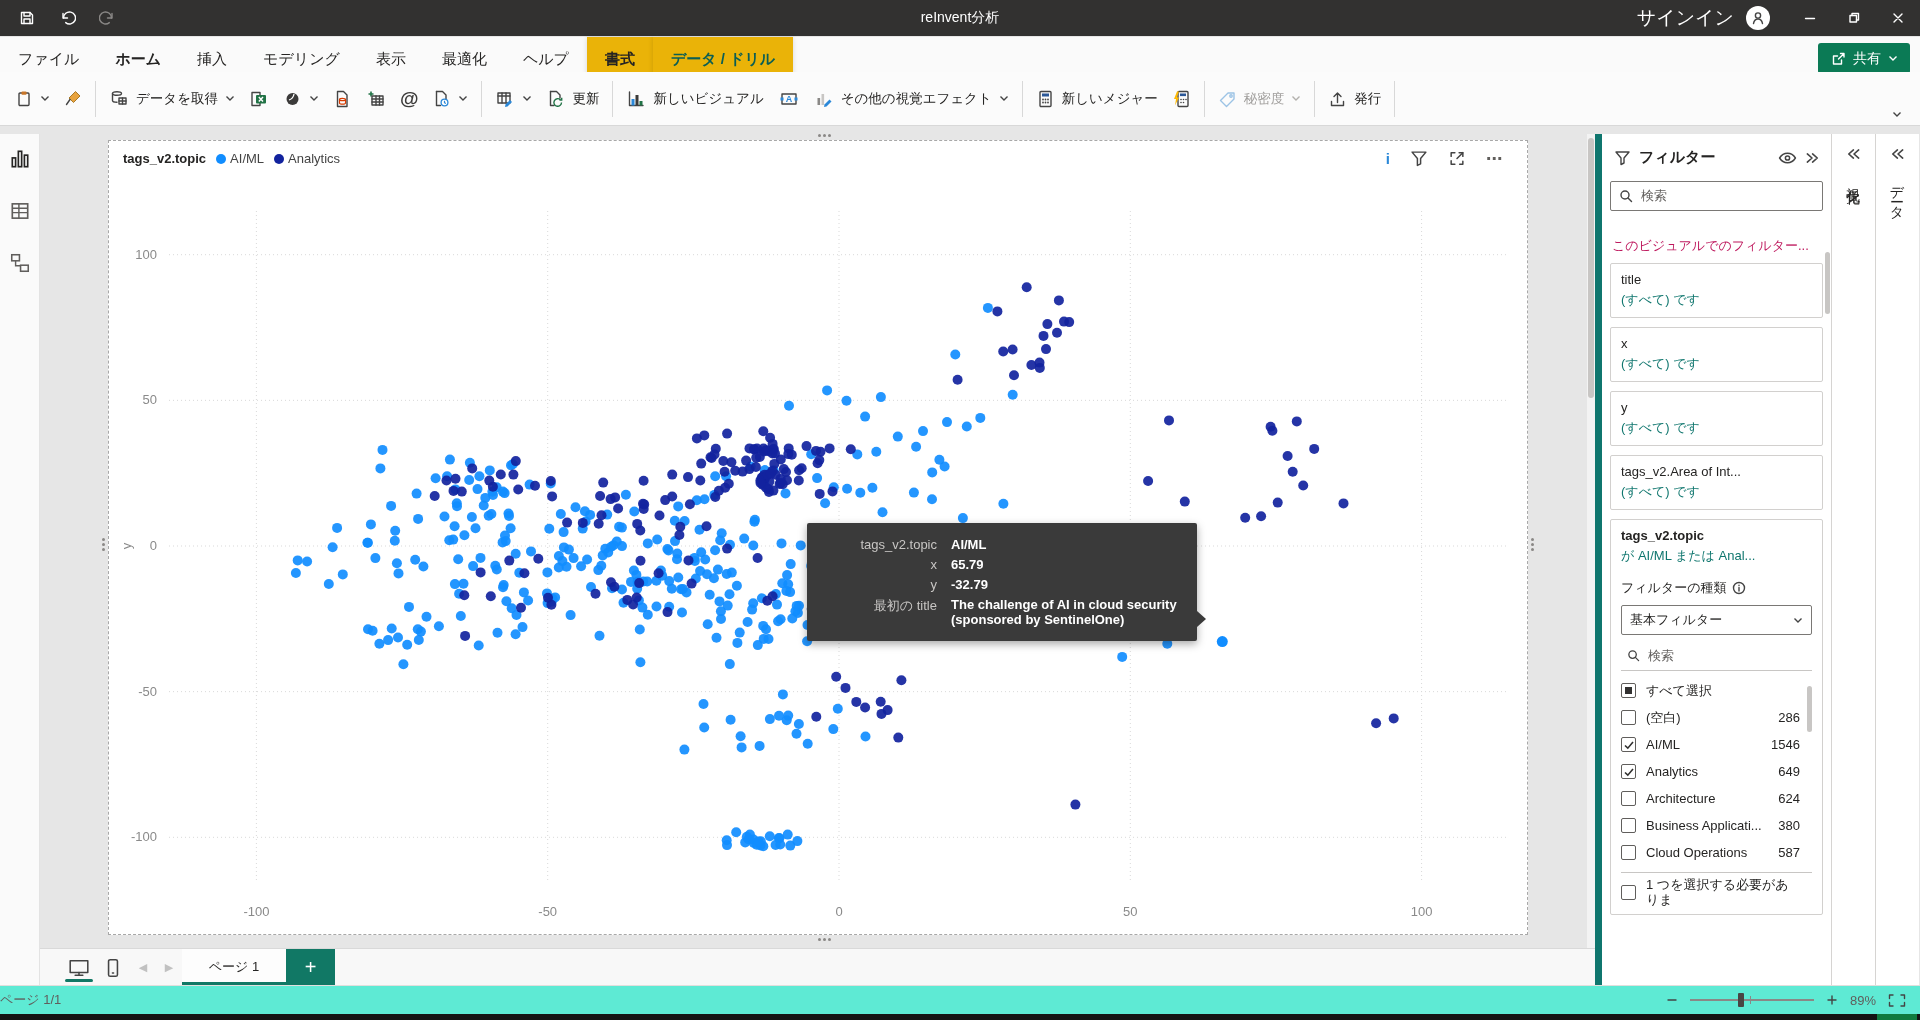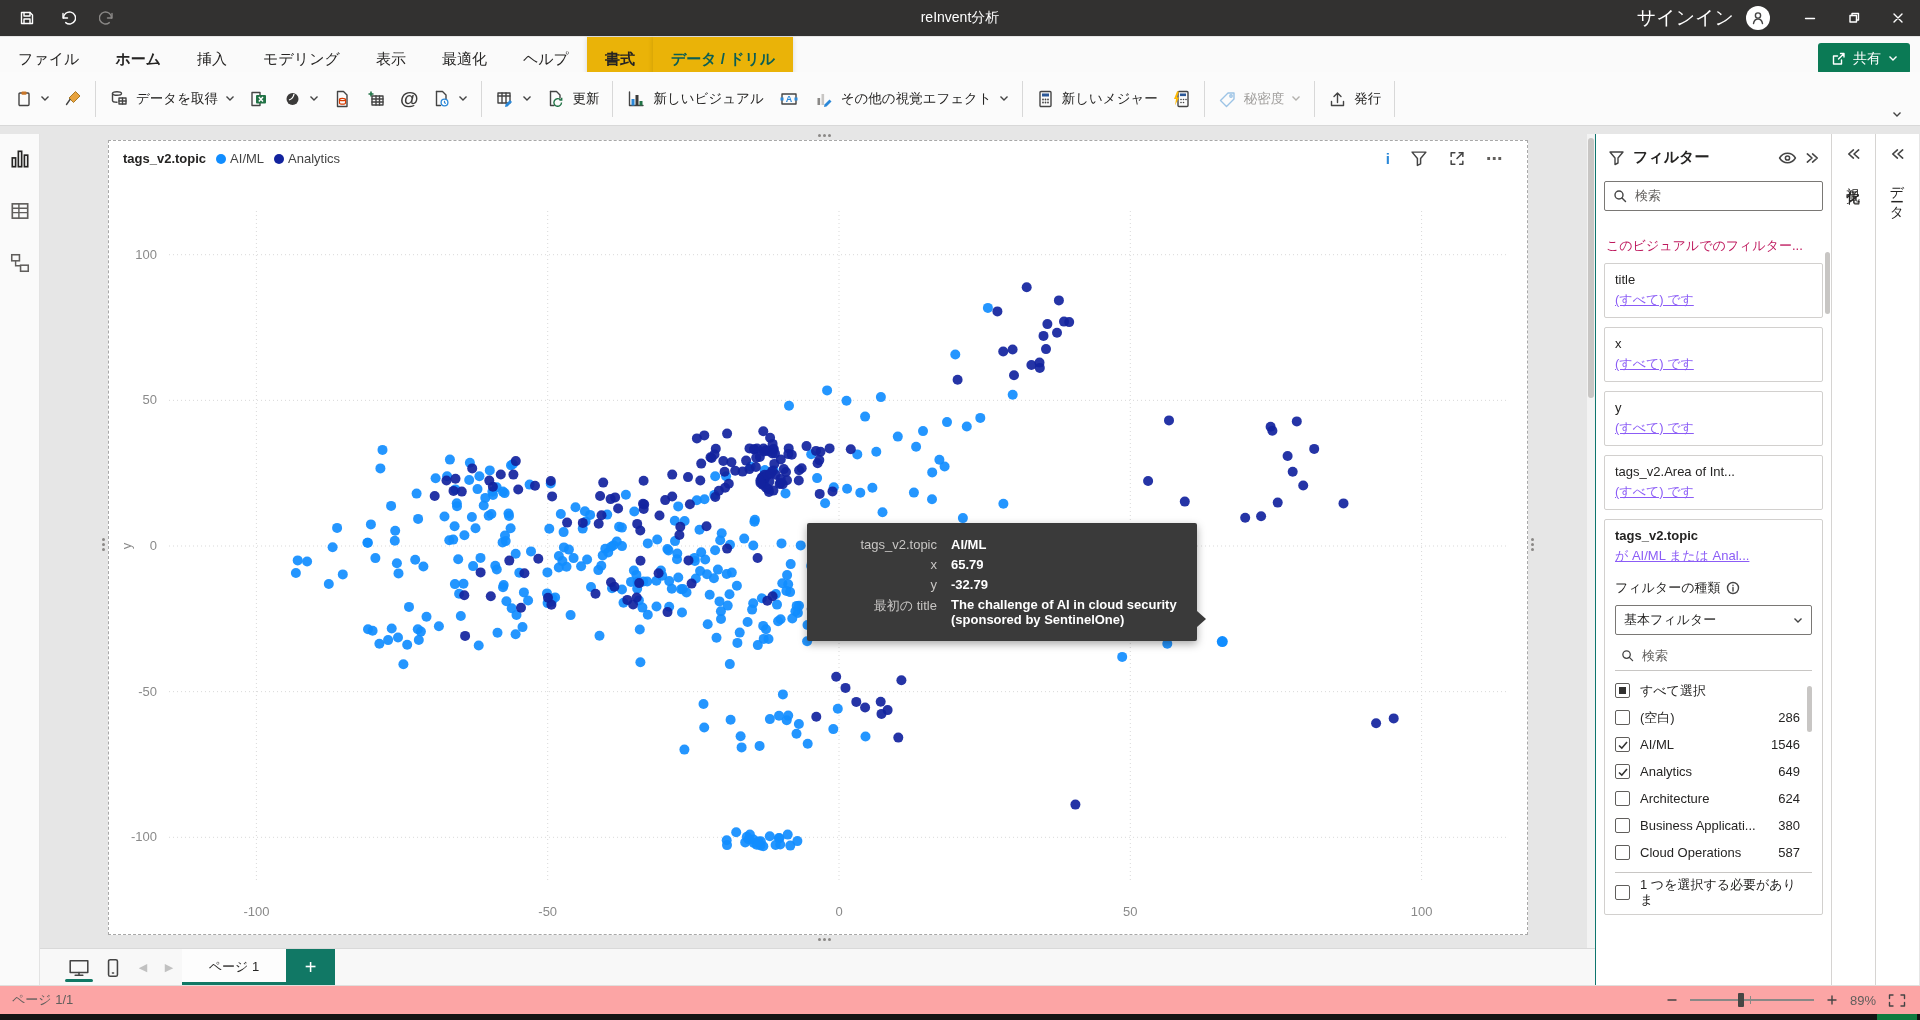--- a/index.html
+++ b/index.html
@@ -75,28 +75,28 @@
   
   .pagebar { position:absolute; left:0; right:0; bottom:0; height:37px; background:#f8f8f8; border-top:1px solid #d9d9d9; display:flex; align-items:stretch; }
   .pb-icon { width:34px; display:flex; align-items:center; justify-content:center; position:relative; margin-top:1px; }
   .pb-icon.active::after { content:""; position:absolute; left:3px; right:3px; bottom:3px; height:3px; background:#117865; border-radius:2px; }
   .pb-arrow { width:26px; display:flex; align-items:center; justify-content:center; color:#c1c1c1; font-size:11px; }
   .page-tab { width:104px; display:flex; align-items:center; justify-content:center; font-size:13px; background:#fdfdfd; position:relative; }
   .page-tab::after { content:""; position:absolute; left:0; right:0; bottom:0; height:3px; background:#117865; }
   .add-tab { width:49px; background:#117865; color:#fff; font-size:20px; display:flex; align-items:center; justify-content:center; }
 
   
-  .filterpane { width:236px; background:#fff; border-left:1px solid #0f766e; position:relative; font-size:13px; }
+  .filterpane { width:236px; background:#fff; border-left:7px solid #0f766e; position:relative; font-size:13px; }
   .fp-header { display:flex; align-items:center; padding:14px 12px 10px 12px; gap:8px; }
   .fp-title { font-weight:bold; font-size:15px; flex:1; }
   .searchbox { margin:4px 8px; height:30px; border:1px solid #7a7875; border-radius:2px; display:flex; align-items:center; gap:8px; padding:0 8px; color:#605e5c; }
   .fp-section { padding:22px 10px 8px 10px; color:#be185d; }
   .fcard { margin:0 8px 9px 8px; border:1px solid #d2d0ce; border-radius:2px; padding:8px 10px; }
   .fcard .t1 { margin-bottom:4px; }
-  .fcard .t2 { color:#8b5cf6;text-decoration:underline; }
+  .fcard .t2 { color:#0f766e; }
   .fcard.expanded .t1 { font-weight:bold; }
   .ftype { display:flex; align-items:center; gap:5px; margin:14px 0 8px 0; color:#252423; }
   .dropdown { height:30px; border:1px solid #7a7875; border-radius:2px; display:flex; align-items:center; padding:0 8px; justify-content:space-between; margin-bottom:6px; background:#fff; }
   .list-search { height:30px; border-bottom:1px solid #c8c6c4; display:flex; align-items:center; gap:8px; padding:0 6px; color:#605e5c; margin-bottom:6px; }
   .opt { display:flex; align-items:center; gap:10px; height:27px; padding-right:12px; }
   .cb { width:15px; height:15px; border:1px solid #605e5c; border-radius:2px; flex:none; position:relative; background:#fff; }
   .cb svg { display:none; position:absolute; left:1px; top:1px; }
   .cb.checked svg { display:block; }
   .cb.indeterminate::after { content:""; position:absolute; left:3px; top:3px; width:7px; height:7px; background:#323130; }
   .opt .lbl { flex:1; white-space:nowrap; overflow:hidden; }
@@ -104,22 +104,22 @@
   .opt-divider { border-top:1px solid #c8c6c4; margin:6px 0 6px 0; }
   .pane-scroll { position:absolute; right:1px; top:118px; width:5px; height:62px; background:#c8c6c4; border-radius:3px; }
   .list-scroll { position:absolute; right:10px; width:5px; height:46px; background:#c8c6c4; border-radius:3px; }
 
   
   .sidetabs { width:89px; display:flex; }
   .stab { width:44px; background:#fff; border-left:1px solid #d6d4d2; display:flex; flex-direction:column; align-items:center; padding-top:14px; }
   .vlabel { writing-mode:vertical-rl; text-orientation:mixed; font-size:14px; margin-top:16px; letter-spacing:2px; color:#252423; }
 
   
-  .statusbar { position:absolute; top:985px; left:0; right:0; height:29px; background:#fca5a5; border-top:1px solid #e1dfdd;
-    display:flex; align-items:center; padding:0 12px; font-size:13px; color:#605e5c; }
+  .statusbar { position:absolute; top:985px; left:0; right:0; height:29px; background:#5eead4; border-top:1px solid #e1dfdd;
+    display:flex; align-items:center; padding:0 0; font-size:13px; color:#605e5c; }
   .zoom-ctrl { position:absolute; right:14px; display:flex; align-items:center; gap:12px; }
   .ztrack { position:relative; width:124px; height:14px; }
   .ztrack .line { position:absolute; left:0; right:0; top:6px; height:2px; background:#8a8886; }
   .ztrack .notch { position:absolute; left:60px; top:3px; width:1px; height:8px; background:#8a8886; }
   .ztrack .zthumb { position:absolute; left:48px; top:0; width:6px; height:14px; background:#484644; border-radius:1px; }
   .bottomstrip { position:absolute; top:1014px; left:0; right:0; height:6px; background:#141414; }
   .green-sq { position:absolute; left:1877px; top:0; width:40px; height:6px; background:#0f7b3f; }
 
   .ic { stroke:#444; fill:none; stroke-width:1.4; stroke-linecap:round; stroke-linejoin:round; }
   .ic-w { stroke:#fff; fill:none; stroke-width:1.4; stroke-linecap:round; stroke-linejoin:round; }

